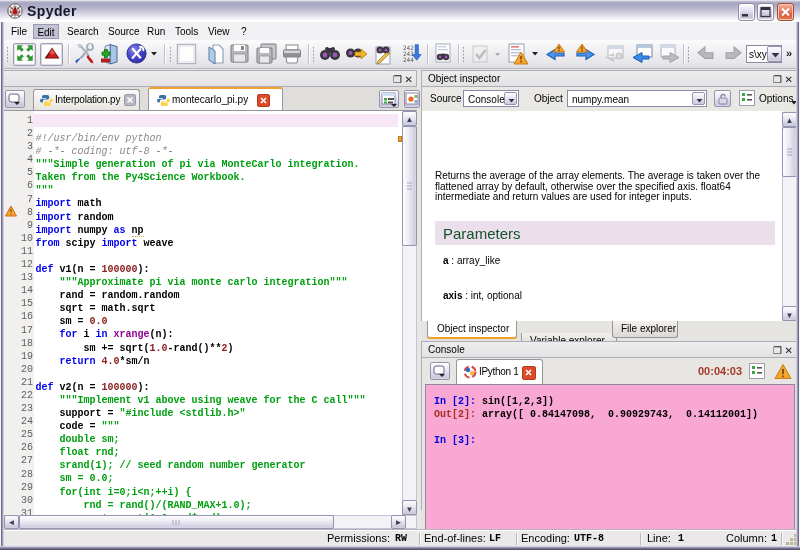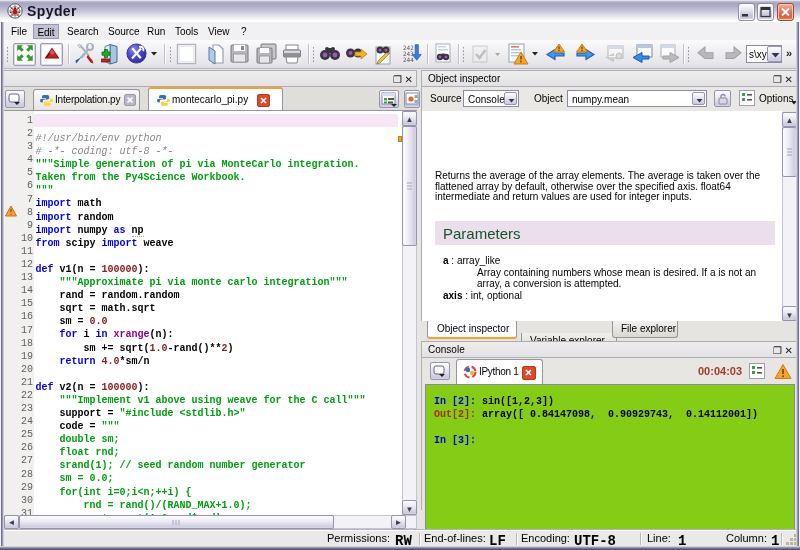--- a/index.html
+++ b/index.html
@@ -83,39 +83,39 @@
 .squig { border-bottom:1.5px dotted #e8a33d; }
 
 
 #oititle { left:421px; top:70px; width:376px; height:17px; }
 #oibar { left:421px; top:87px; width:376px; height:24px; background:#eae8e4; border-left:1px solid #aeacb4; border-right:1px solid #aeacb4; font-size:10px; }
 #oicontent { left:421px; top:111px; width:362px; height:210px; background:#fff; border-left:1px solid #aeacb4; overflow:hidden; font-size:10px; }
 #oitabs { left:421px; top:321px; width:376px; height:20px; background:#e6e4e0; }
 #contitle { left:421px; top:341px; width:376px; height:17px; }
 #contabs { left:421px; top:358px; width:376px; height:26px; background:#e8e6e2; border-left:1px solid #aeacb4; border-right:1px solid #aeacb4; }
 #conwrap { left:421px; top:384px; width:376px; height:126px; background:#e8e6e2; border-left:1px solid #aeacb4; border-right:1px solid #aeacb4; }
-#conbox { position:absolute; left:3px; top:0; width:370px; height:154px; background:#84cc16; border:1px solid #8a88a0; }
+#conbox { position:absolute; left:3px; top:0; width:370px; height:154px; background:#f9a8d4; border:1px solid #8a88a0; }
 #context { position:absolute; left:8px; top:10px; font-family:"Liberation Mono",monospace; font-size:10px;
   line-height:13px; font-weight:bold; white-space:pre; color:#000; }
 #context .in { color:#0000dd; }
 #context .out { color:#a8301c; }
 #conbtabs { left:421px; top:510px; width:376px; height:20px; background:#e6e4e0; }
 
 
 .combo { position:absolute; background:#fff; border:1px solid #8b89a5; height:17px; }
 .combo .cbtxt { position:absolute; left:4px; top:3px; font-size:10px; }
 .combo .cbbtn { position:absolute; right:1px; top:1px; bottom:1px; width:13px; border:1px solid #9593b2; border-radius:2px;
   background:linear-gradient(180deg,#fdfdfe,#cbcadd); }
 .cbbtn svg { position:absolute; left:1px; top:2px; }
 
 
 #statusbar { left:0; top:530px; width:800px; height:16px; background:#eae8e8; font-size:11px; color:#000;
   border-top:1px solid #fff; box-shadow:0 -1px 0 #b5b3be; }
 #statusbar .lbl { position:absolute; top:1px; }
-#statusbar .val { position:absolute; top:2px; font-family:"Liberation Mono",monospace; font-size:14px; font-weight:bold; }
+#statusbar .val { position:absolute; top:2px; font-family:"Liberation Mono",monospace; font-size:10px; font-weight:bold; }
 .ssep { position:absolute; top:2px; width:1px; height:12px; background:#b9b7ae; box-shadow:1px 0 0 #fbfbf8; }
 </style>
 </head>
 <body>
 <div id="win">
   <div class="abs" id="titlebar">
     <svg style="position:absolute;left:7px;top:3px" width="16" height="16" viewBox="0 0 16 16">
       <circle cx="8" cy="8" r="7.2" fill="#f8f8f8" stroke="#555" stroke-width="0.9"></circle>
       <g stroke="#777" stroke-width="0.7" fill="none">
         <path d="M8 0.8 L8 15.2 M0.8 8 L15.2 8 M3 3 L13 13 M13 3 L3 13"></path>
@@ -545,21 +545,20 @@
     <span style="position:absolute;left:337px;top:6px">Options</span>
     <svg style="position:absolute;left:368px;top:13px" width="8" height="6">
         <path d="M1 1 l3 3.5 l3 -3.5 z" fill="#222"></path>
       </svg>
   </div>
   <div class="abs" id="oicontent">
     <div style="position:absolute;left:13px;top:60px;line-height:10.7px;white-space:nowrap">Returns the average of the array elements. The average is taken over the<br>flattened array by default, otherwise over the specified axis. float64<br>intermediate and return values are used for integer inputs.</div>
     <div style="position:absolute;left:13px;top:110px;width:340px;height:24px;background:#ecdfec"></div>
     <div style="position:absolute;left:21px;top:114px;font-size:15px;color:#14532d">Parameters</div>
     <div style="position:absolute;left:21px;top:144px"><b>a</b> : array_like</div>
-    <div style="position:absolute;left:55px;top:157px;line-height:10.7px;white-space:nowrap">Array containing numbers whose mean is desired. If a is not an<br>array, a conversion is attempted.</div>
     <div style="position:absolute;left:21px;top:179px"><b>axis</b> : int, optional</div>
   </div>
   <div class="abs" id="oiscroll" style="left:782px;top:112px;width:15px;height:209px">
     <div class="sbtrack" style="position:absolute;inset:0"></div>
     <div class="sbbtn" style="left:0;top:0;width:15px;height:15px">
         <span class="arrowglyph" style="top:3px">▲</span>
       </div>
     <div class="sbthumbv" style="left:0;top:15px;width:15px;height:50px">
       <svg width="13" height="50" style="position:absolute;left:0;top:0">
           <path d="M4 21 h5 M4 24 h5 M4 27 h5" stroke="#a5a3c0"></path>

